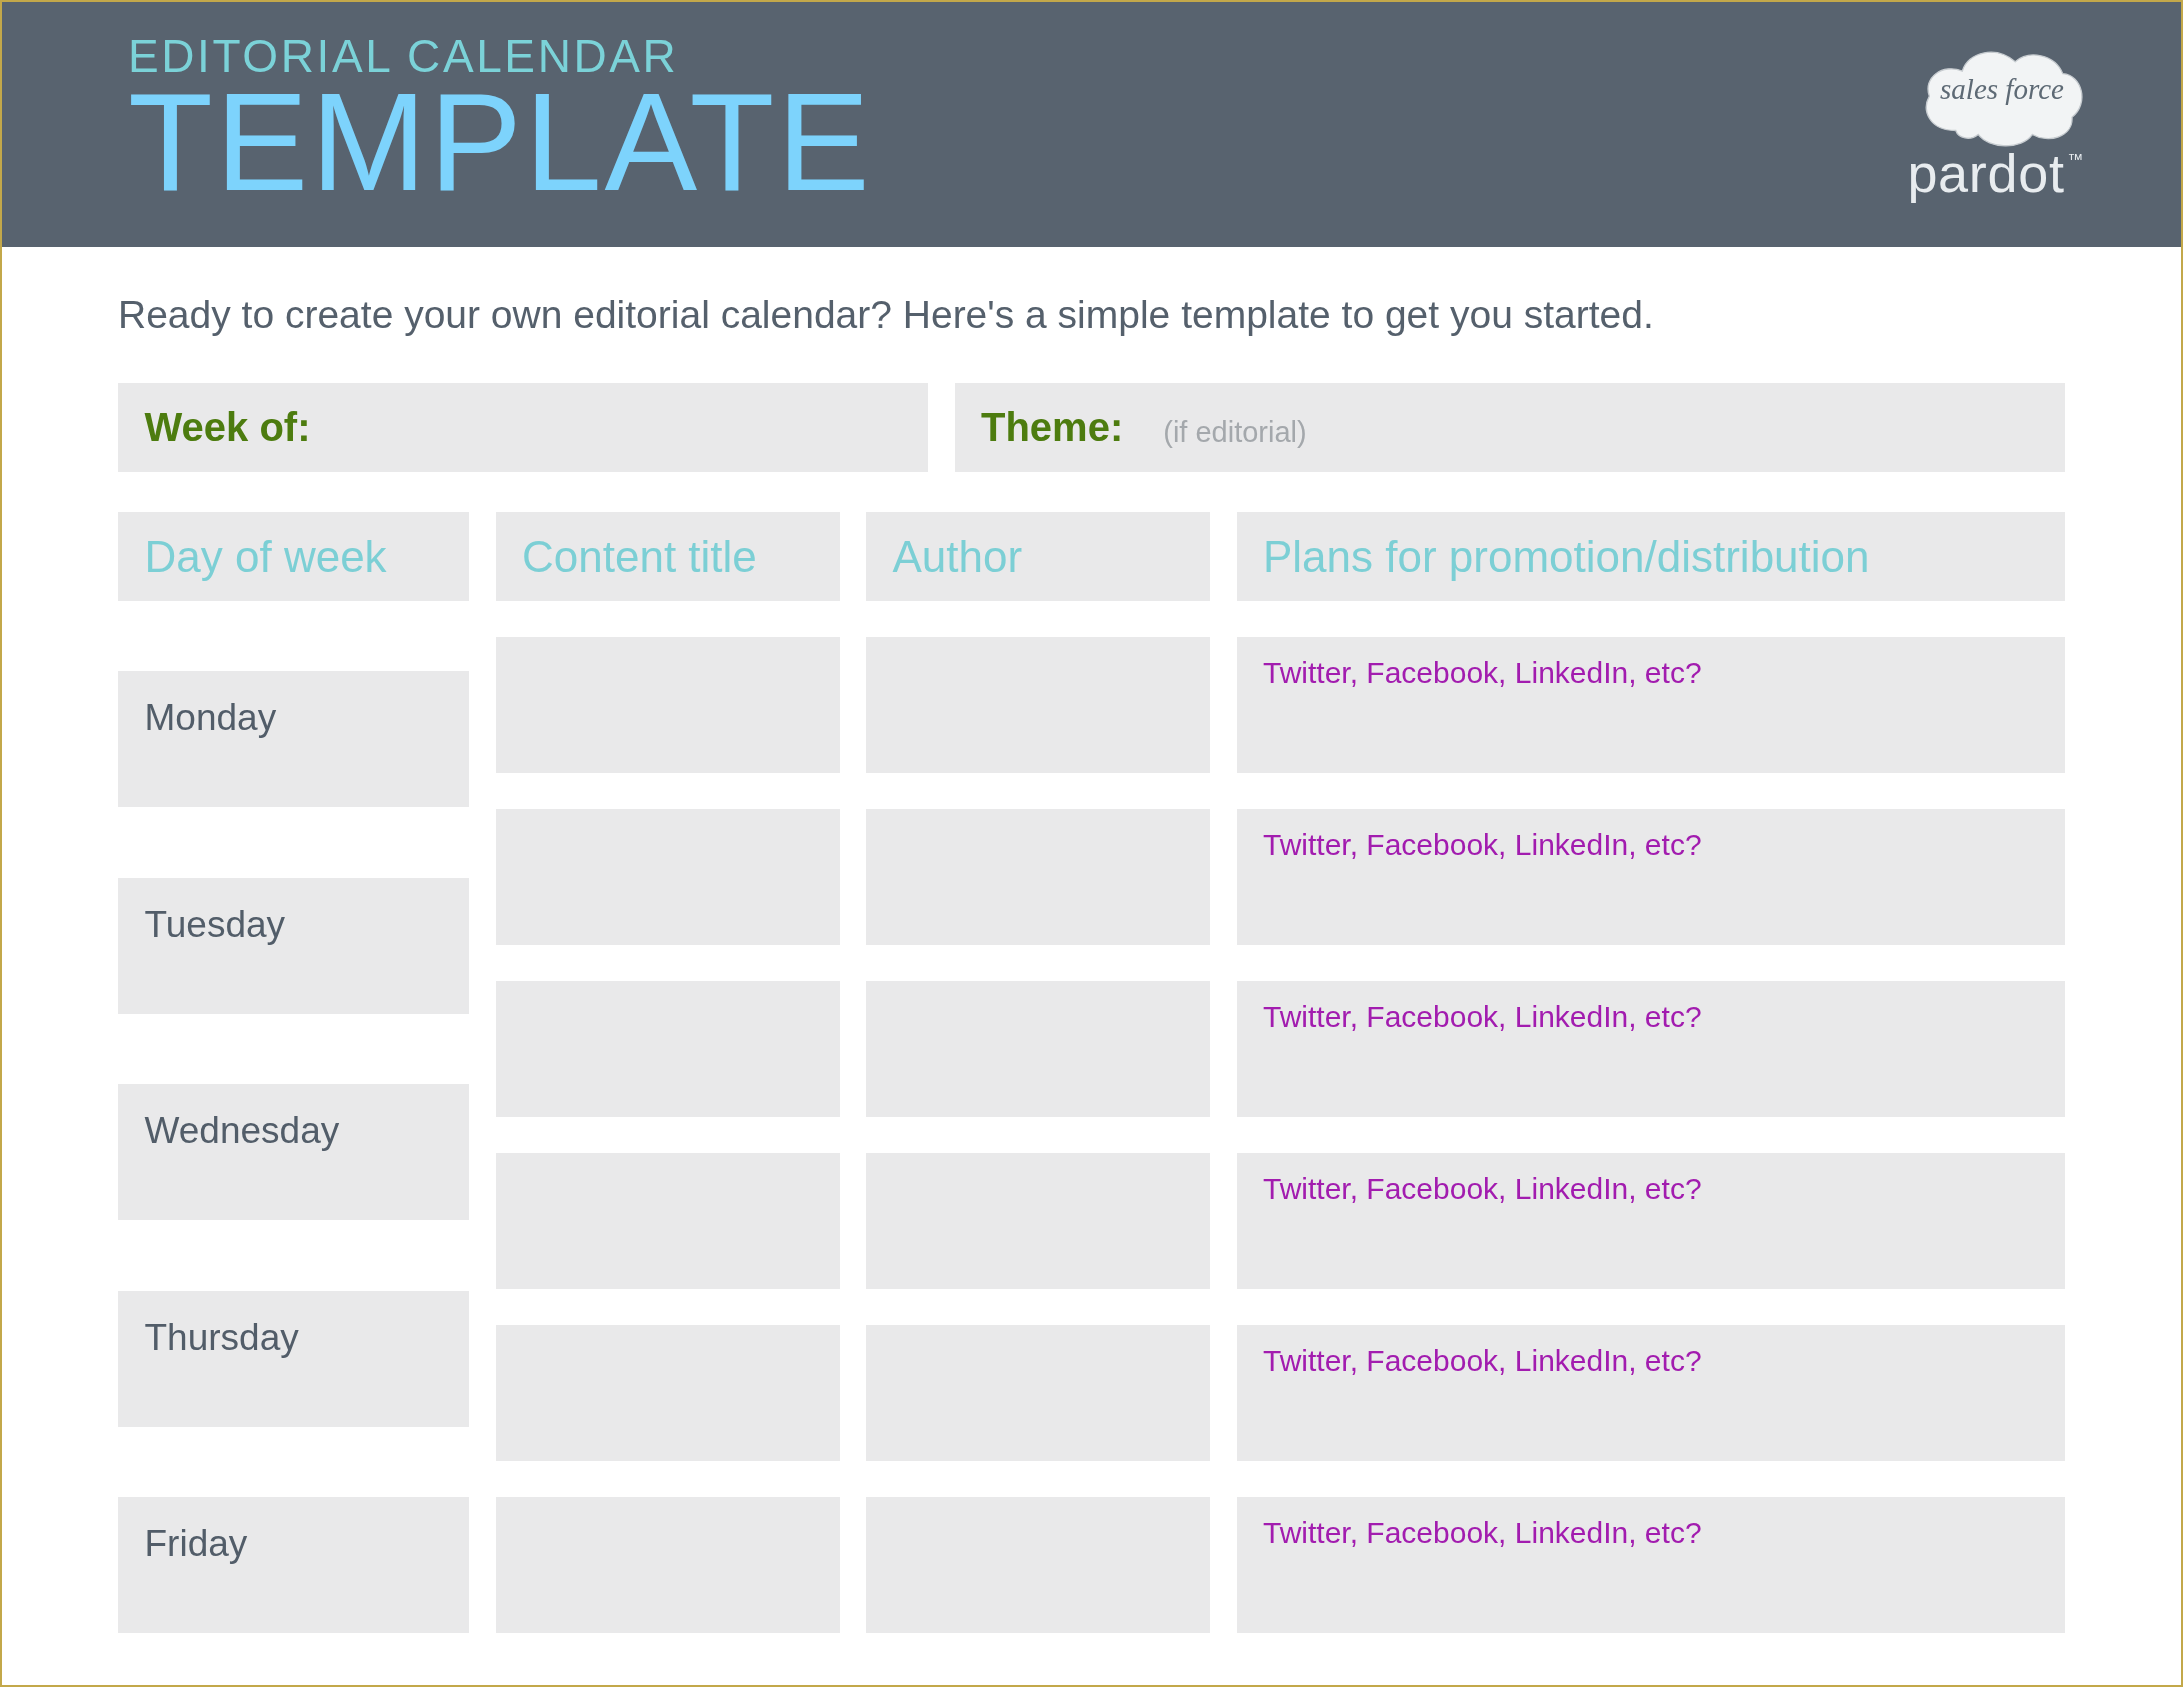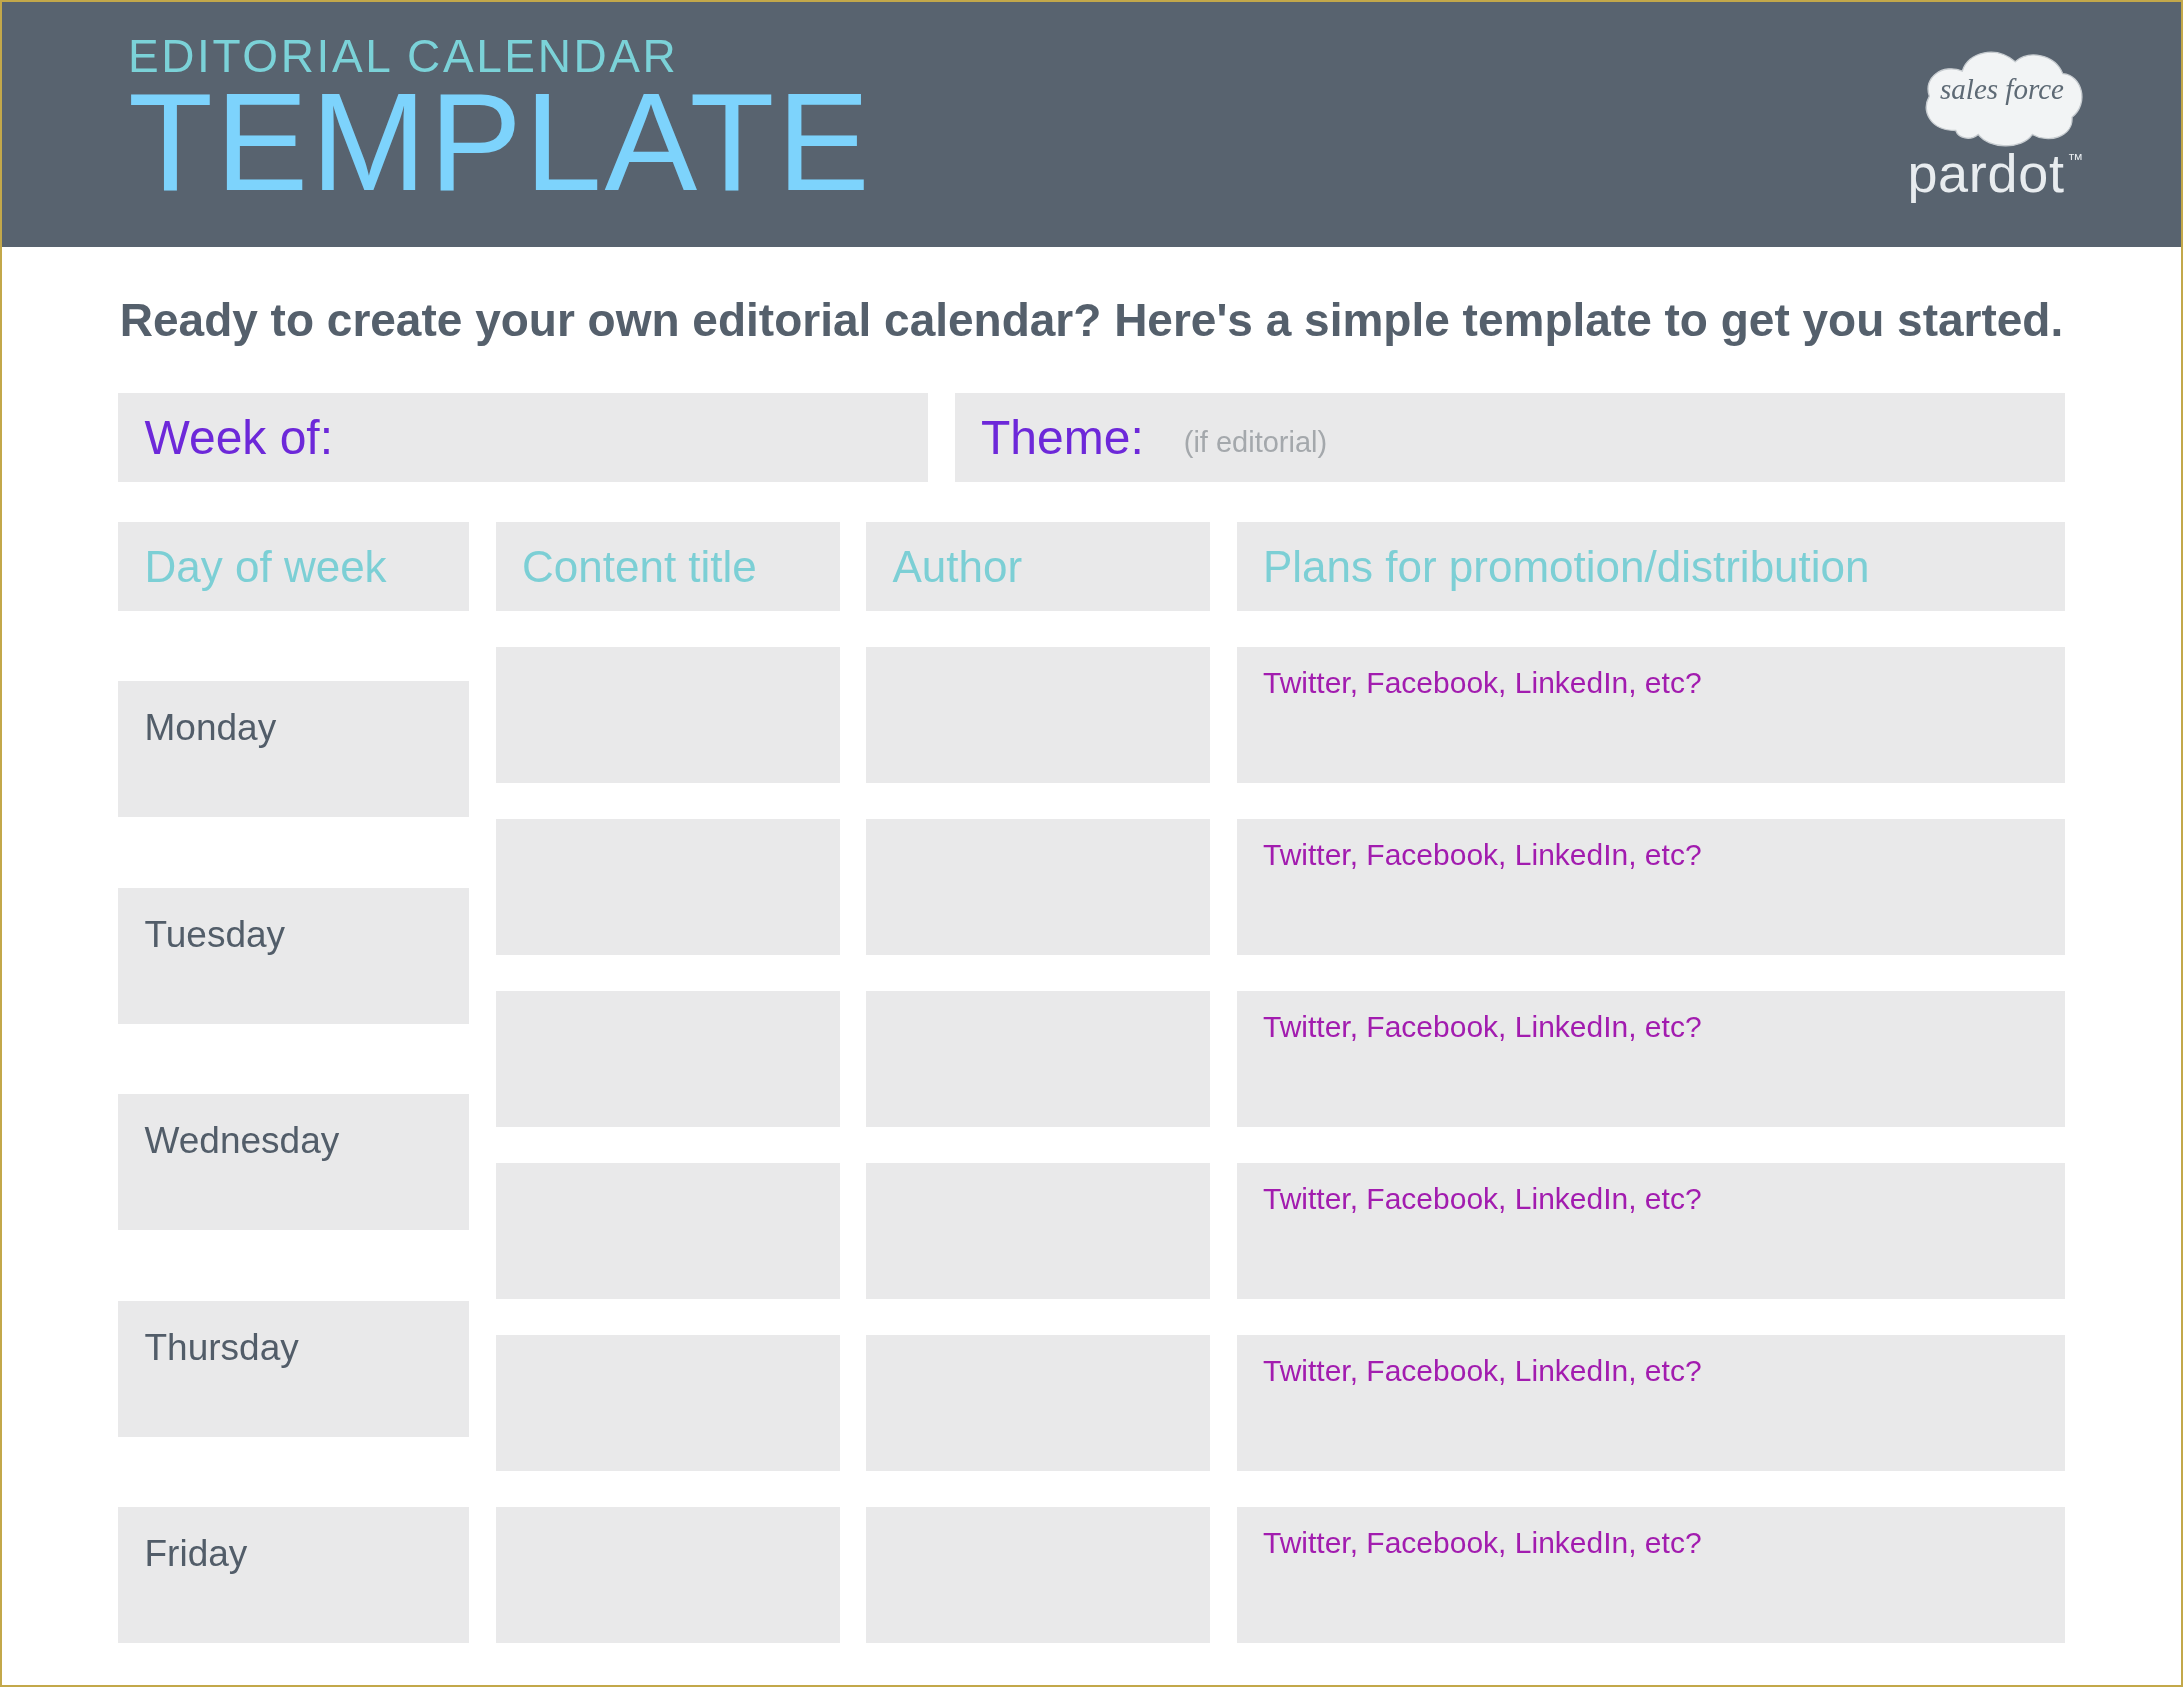--- a/index.html
+++ b/index.html
@@ -67,42 +67,41 @@
     position: relative;
     top: 9.3px;
     left: 2.6px;
   }
   
   .body {
     padding: 46px 116px 0 116px;
   }
   .intro {
     color: #55606c;
-    font-size: 46px;
-    font-weight: 700;
-    text-align: center;
+    font-size: 39px;
+    font-weight: 400;
   }
   .meta-row {
     display: flex;
     gap: 26.5px;
     margin-top: 46px;
   }
   .metabox {
     background: #e9e9ea;
     height: 89px;
     display: flex;
     align-items: center;
     padding-left: 26.5px;
   }
   .metabox.week { flex: 0 0 810px; }
   .metabox.theme { flex: 1; gap: 24px; }
   .meta-label {
-    color: #6d28d9;
-    font-size: 48px;
-    font-weight: 400;
+    color: #4d7c0f;
+    font-size: 40px;
+    font-weight: 700;
   }
   .meta-hint {
     color: #a4a8ac;
     font-size: 29px;
     font-weight: 400;
     margin-left: 16px;
     position: relative;
     top: 5.3px;
   }
   

